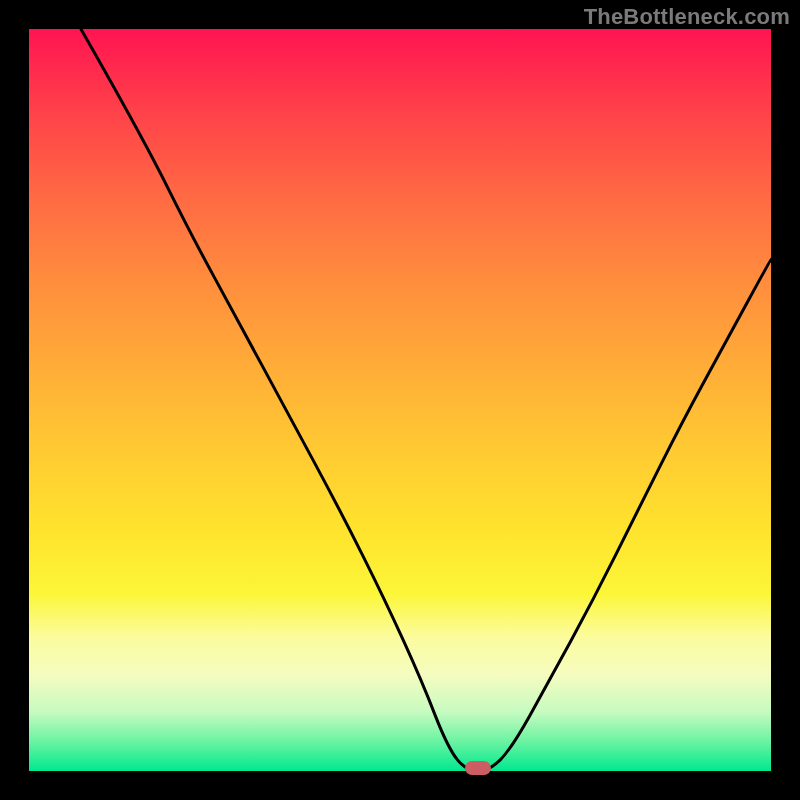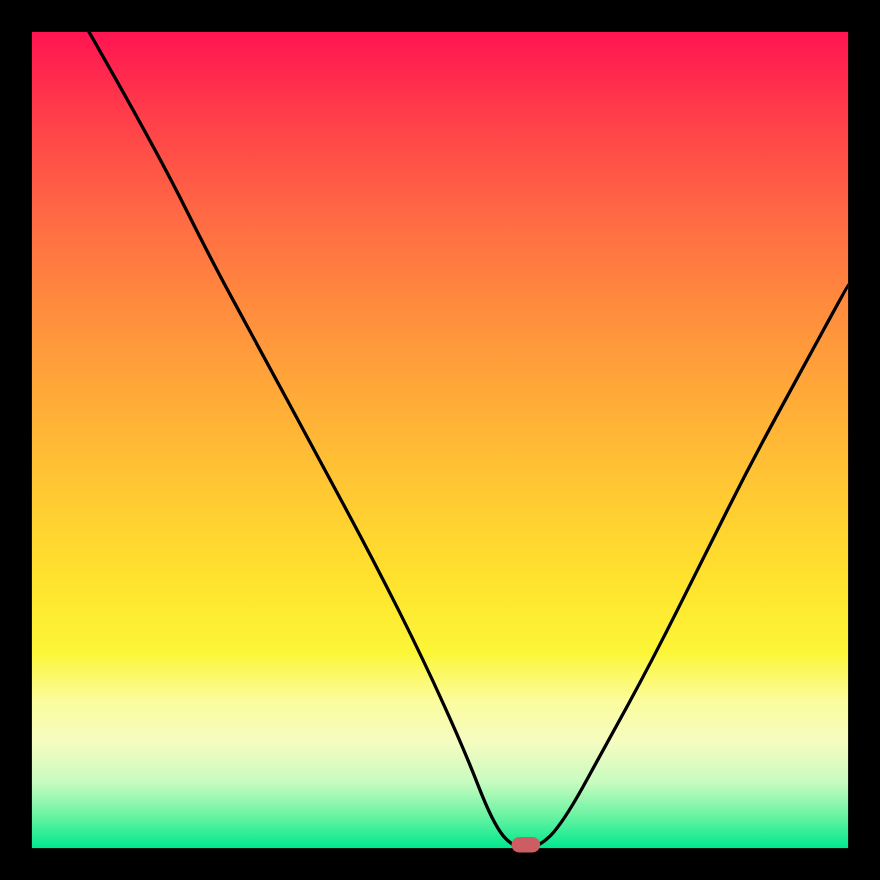--- a/index.html
+++ b/index.html
@@ -64,20 +64,21 @@
     height: 14px;
     border-radius: 7px;
     background: #cc5d63;
   }
 </style>
 </head>
 <body>
 
 <div class="frame">
 
+  <div class="watermark">TheBottleneck.com</div>
 
   <div class="plot"></div>
 
   <svg class="curve" viewBox="0 0 742 742" preserveAspectRatio="none">
     <path id="curve-path" d="M 51.9 0.0 Q 111.3 103.9 137.3 155.8 Q 163.2 207.8 185.5 248.6 Q 207.8 289.4 233.7 337.6 Q 259.7 385.8 285.7 434.1 Q 311.6 482.3 333.9 526.8 Q 356.2 571.3 374.7 612.2 Q 393.3 653.0 406.2 686.4 Q 419.2 719.7 428.5 730.9 Q 437.8 742.0 448.9 742.0 Q 460.0 742.0 471.2 730.9 Q 482.3 719.7 500.9 686.4 Q 519.4 653.0 541.7 612.2 Q 563.9 571.3 586.2 526.8 Q 608.4 482.3 630.7 437.8 Q 653.0 393.3 675.2 352.5 Q 697.5 311.6 719.7 270.8 T 742.0 230.0" fill="none" stroke="#000000" stroke-width="3" stroke-linejoin="round" stroke-linecap="round"></path>
   </svg>
 
   <div class="marker" id="opt-marker" style="left: 464.91px; top: 761px; background: rgb(204, 93, 99);"></div>
 
 </div>

